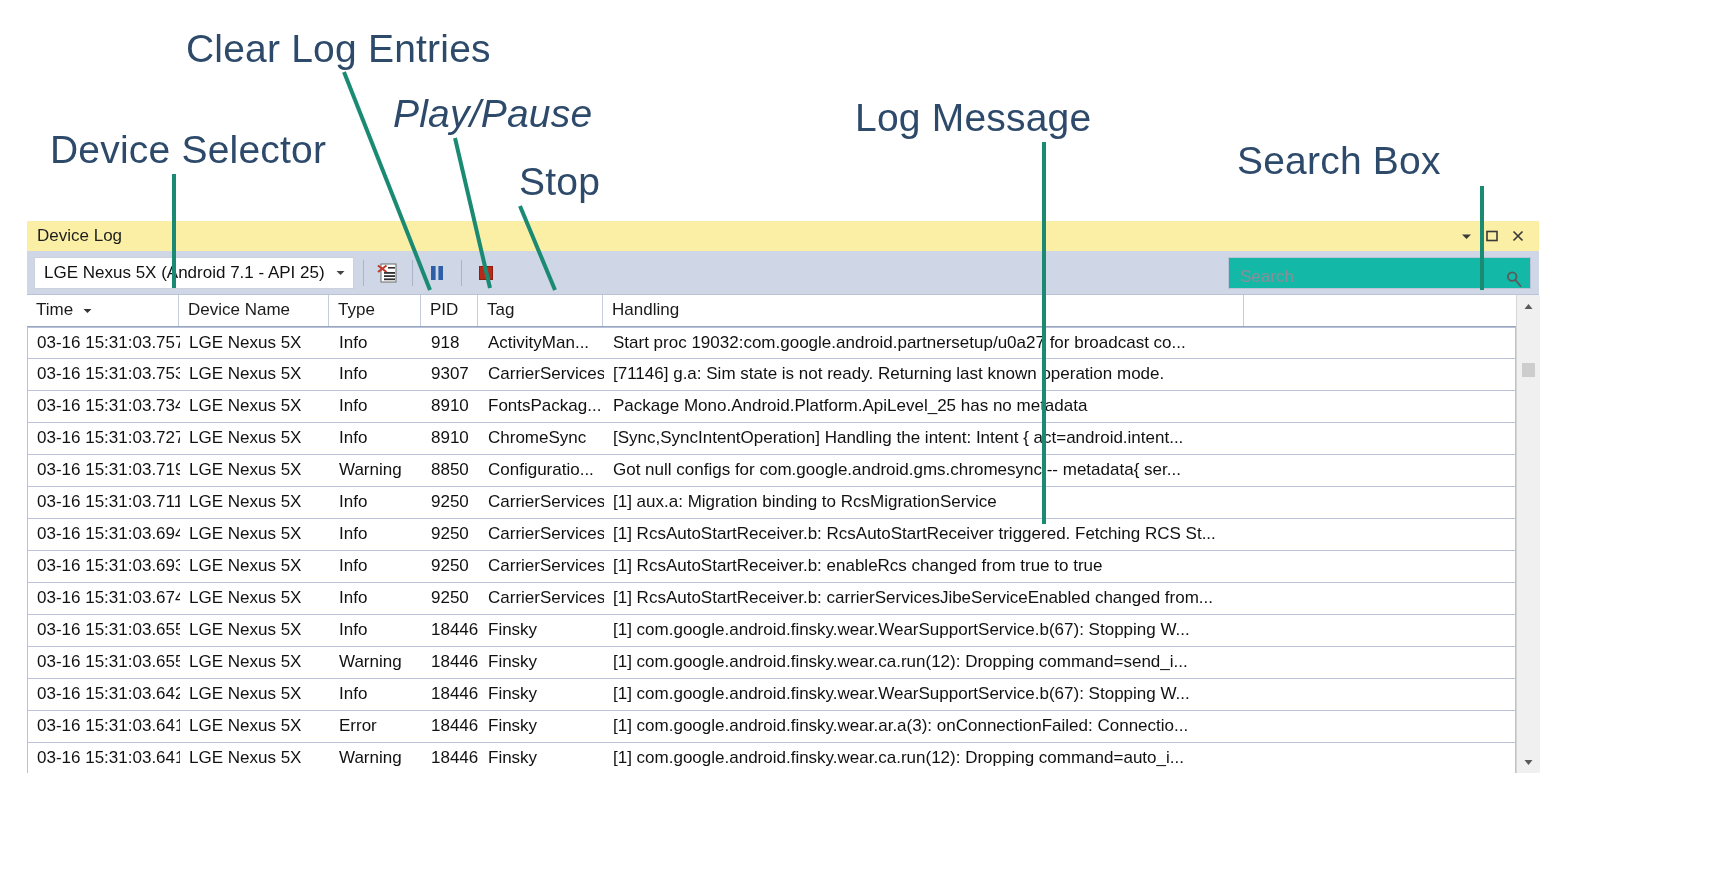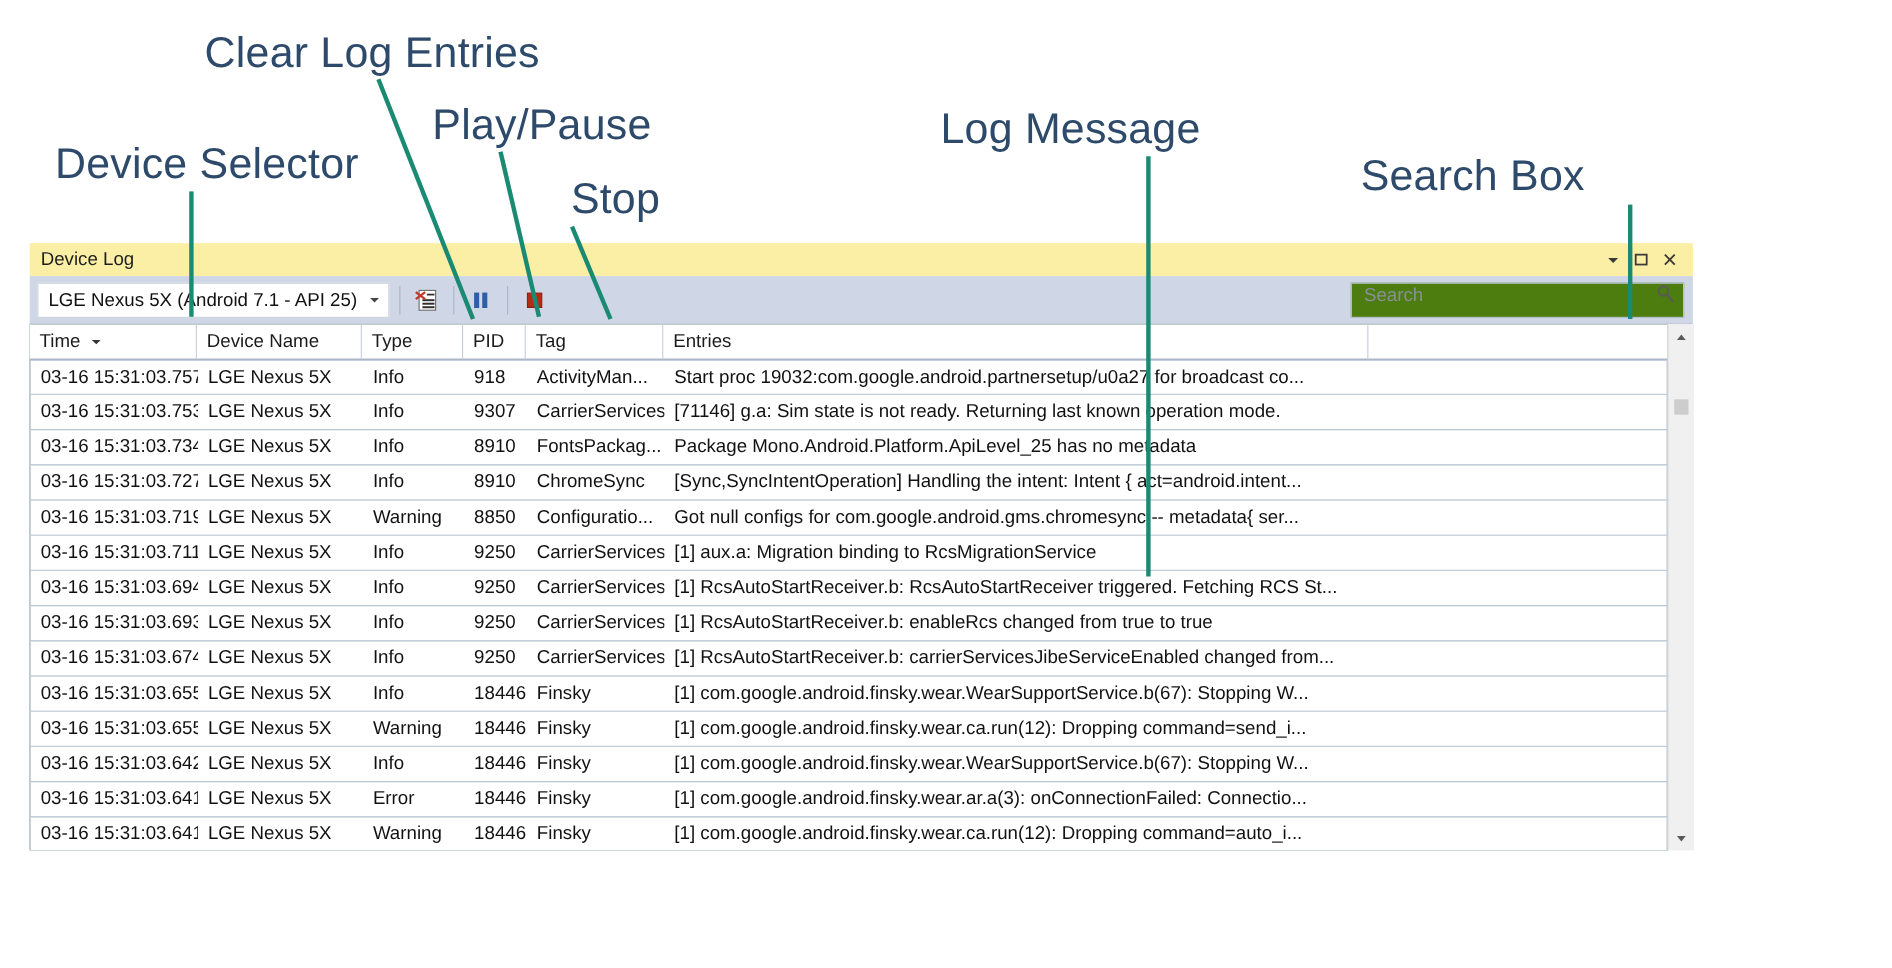--- a/index.html
+++ b/index.html
@@ -19,21 +19,21 @@
   .anno-label{
     position:absolute;
     color:#2e4a6b;
     font-family:"Liberation Sans", sans-serif;
     font-weight:400;
     white-space:nowrap;
     letter-spacing:.2px;
   }
   #anno-device-selector{ left:50px;  top:128px; font-size:39px; }
   #anno-clear-log{      left:146px; top:27px;  font-size:39px;margin-left:40px; }
-  #anno-play-pause{     left:393px; top:92px;  font-size:39px; }
+  #anno-play-pause{     left:393px; top:92px;  font-size:39px;font-style:italic; }
   #anno-stop{           left:519px; top:160px; font-size:39px; }
   #anno-log-entries{    left:855px; top:96px;  font-size:39px; }
   #anno-search-box{     left:1237px;top:139px; font-size:39px; }
 
   
   #device-log-window{
     position:absolute;
     left:27px;top:221px;
     width:1512px;height:552px;
     box-sizing:border-box;
@@ -88,24 +88,24 @@
   .tb-sep{
     width:1px;height:26px;background:#aab3c7;margin:0 9px;
   }
   .tb-btn{
     width:30px;height:30px;
     display:flex;align-items:center;justify-content:center;
   }
   #toolbar-spacer{flex:1 1 auto;}
   #search-box{
     width:303px;height:32px;
-    background:#4d7c0f;
+    background:#14b8a6;
     border:1px solid #b9c2d6;
     box-sizing:border-box;
-    display:flex;align-items:flex-start;
+    display:flex;align-items:flex-end;
     padding:0 7px 0 9px;
     margin-right:1px;
   }
   #search-input{
     flex:1 1 auto;border:none;outline:none;
     font-size:17px;color:#111;
     font-family:"Liberation Sans", sans-serif;
     background:transparent;
     min-width:0;
   }
@@ -115,21 +115,21 @@
   
   #grid-area{
     height:478px;
     display:flex;
     background:#ffffff;
     box-sizing:border-box;
   }
   #grid-main{
     flex:1 1 auto;min-width:0;
     display:flex;flex-direction:column;
-    background:#14532d;
+    background:#eab308;
   }
 
   
   #header-row{
     display:flex;
     height:32px;
     background:#ffffff;
     border-bottom:1px solid #9aa6bf;
     box-sizing:border-box;
   }
@@ -295,21 +295,21 @@
           <span id="sort-caret">
             <svg width="11" height="11" viewBox="0 0 11 11">
                 <path d="M1.5 4 L5.5 8 L9.5 4 Z" fill="#333"></path>
               </svg>
           </span>
         </div>
         <div class="hcell c-device">Device Name</div>
         <div class="hcell c-type">Type</div>
         <div class="hcell c-pid">PID</div>
         <div class="hcell c-tag">Tag</div>
-        <div class="hcell c-msg">Entries</div>
+        <div class="hcell c-msg">Handling</div>
         <div class="hcell" style="width:272px"></div>
       </div>
 
       <div id="rows">
           <div class="row">
             <div class="cell c-time">03-16 15:31:03.757</div>
             <div class="cell c-device">LGE Nexus 5X</div>
             <div class="cell c-type">Info</div>
             <div class="cell c-pid">918</div>
             <div class="cell c-tag">ActivityMan...</div>

